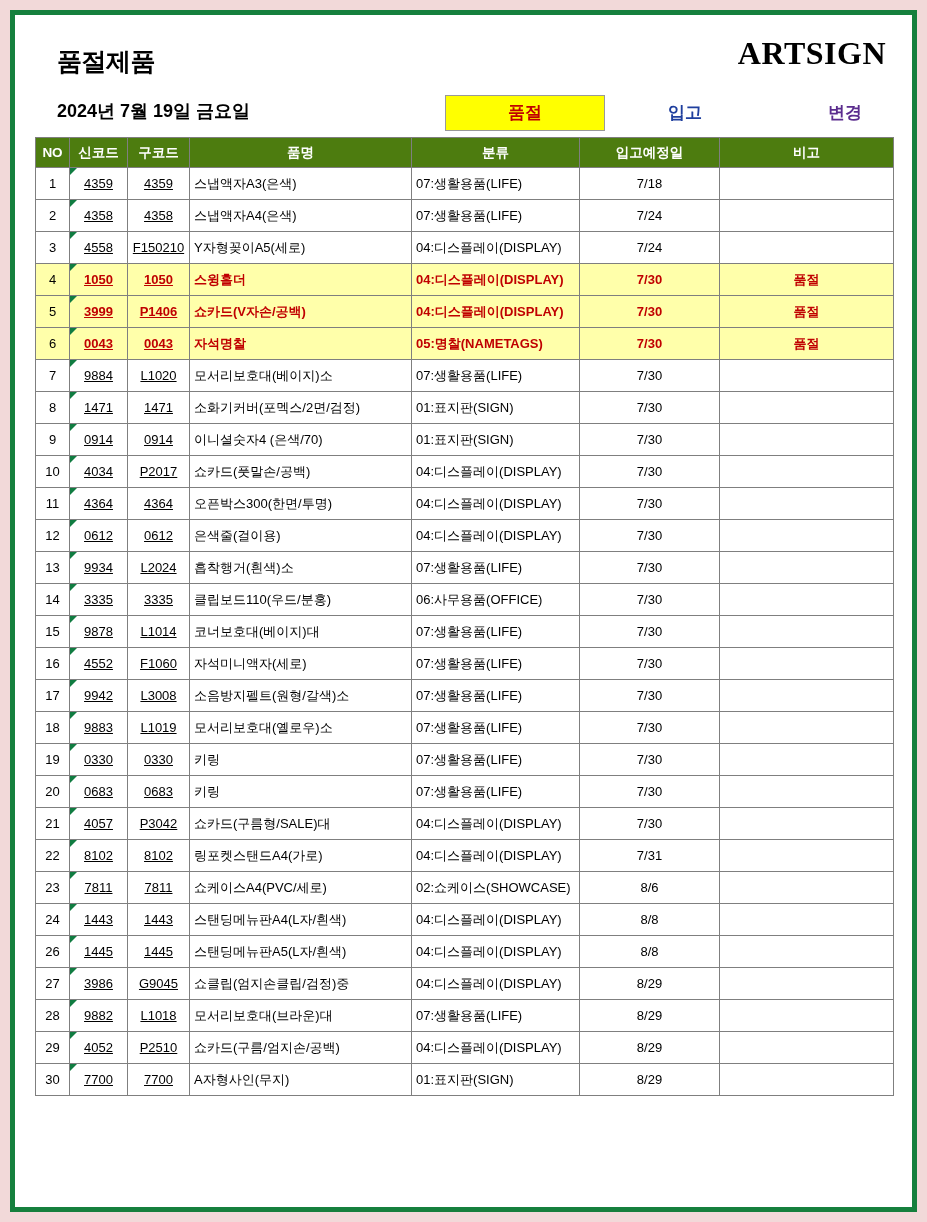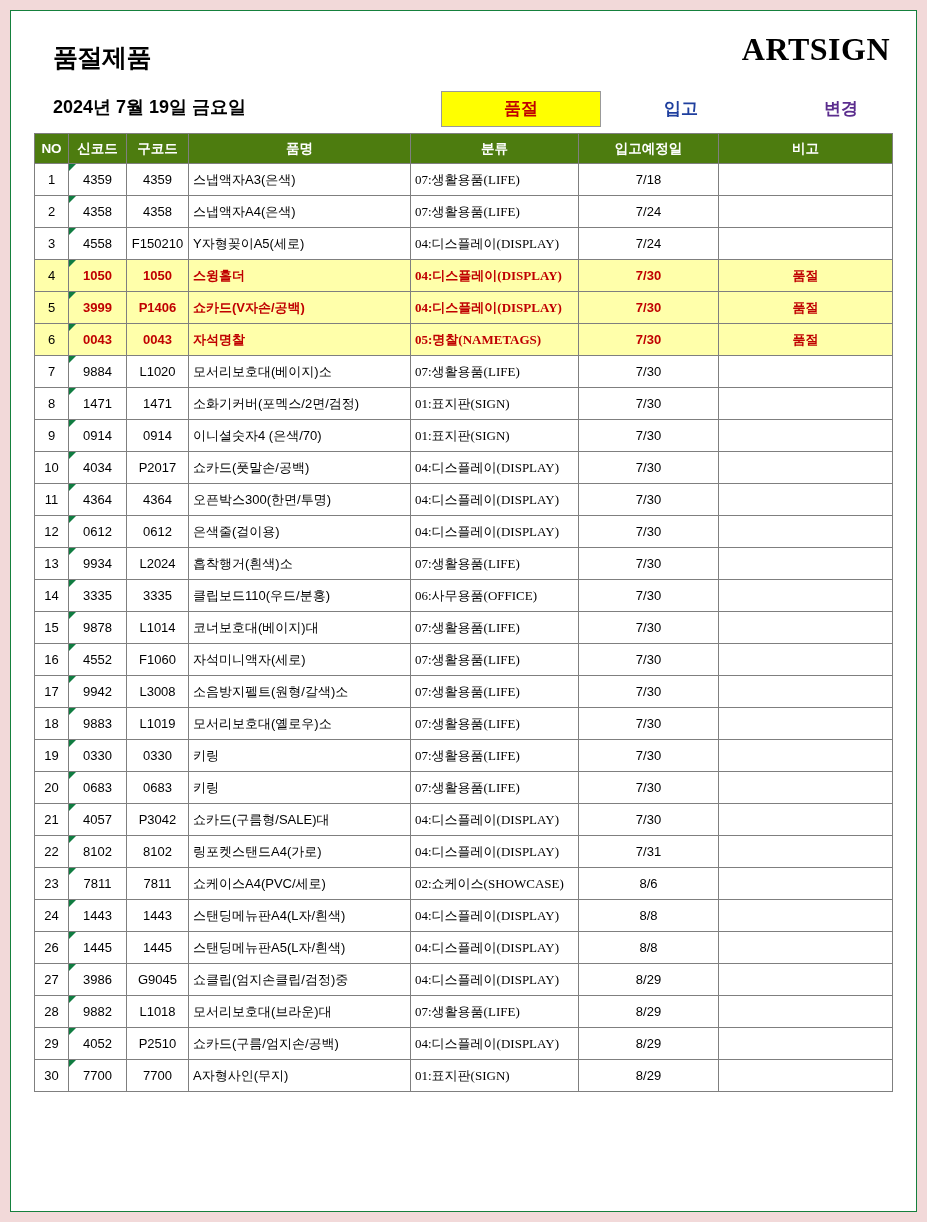--- a/index.html
+++ b/index.html
@@ -20,21 +20,21 @@
     box-sizing: border-box;
     padding: 10px;
     background: #f2d9d9;
   }
   .sheet {
     position: relative;
     width: 100%;
     height: 100%;
     box-sizing: border-box;
     background: #ffffff;
-    border: 1px solid #15803d;
+    border: 5px solid #15803d;
     padding: 18px 20px 10px 20px;
   }
   
   .header {
     position: relative;
     height: 104px;
   }
   .doc-title {
     position: absolute;
     left: 22px;
@@ -114,27 +114,28 @@
   col.c-new   { width: 58px; }
   col.c-old   { width: 62px; }
   col.c-name  { width: 222px; }
   col.c-cat   { width: 168px; }
   col.c-date  { width: 140px; }
   col.c-note  { width: 174px; }
 
   td.no    { text-align: center; font-size: 13px; }
   td.code  { text-align: center; }
   td.name  { text-align: left; padding-left: 8px; }
-  td.cat   { text-align: left; padding-left: 6px; font-family: Liberation Serif, serif; }
+  td.cat   { text-align: left; padding-left: 6px; }
   td.date  { text-align: center; }
   td.note  { text-align: center; font-weight: bold; }
 
   
   td.code {
     position: relative;
+    text-decoration: underline;
   }
   td.code .corner {
     position: absolute;
     left: 0;
     top: 0;
     width: 0;
     height: 0;
     border-left: 7px solid #107c41;
     border-bottom: 7px solid transparent;
   }

